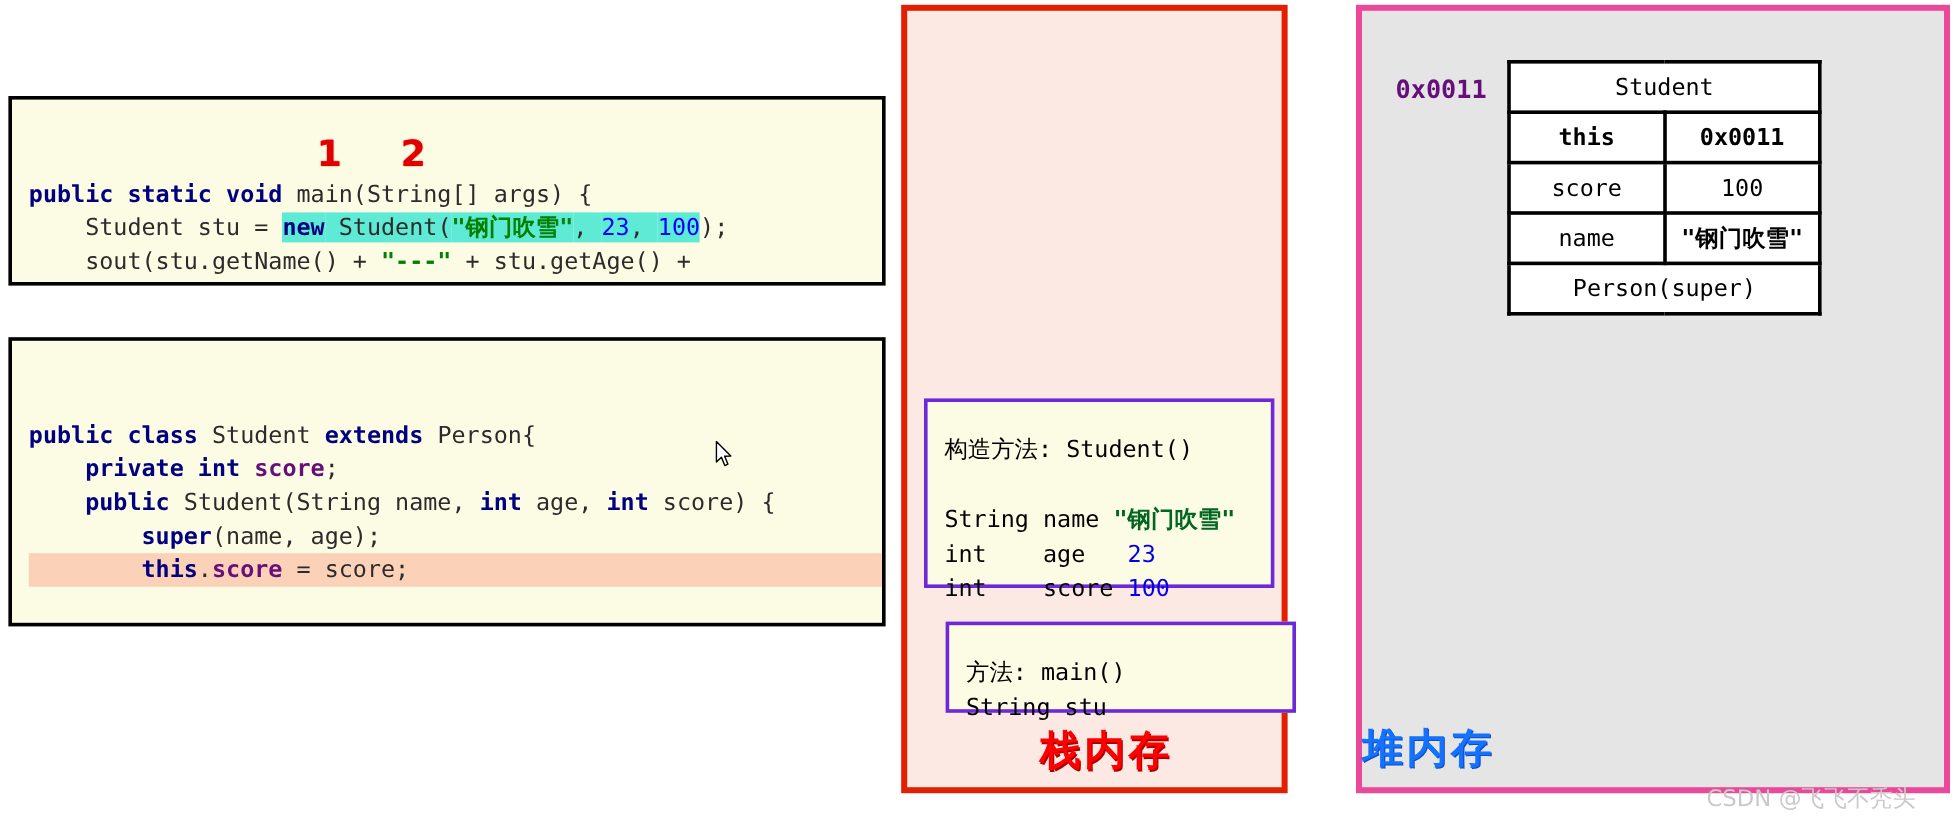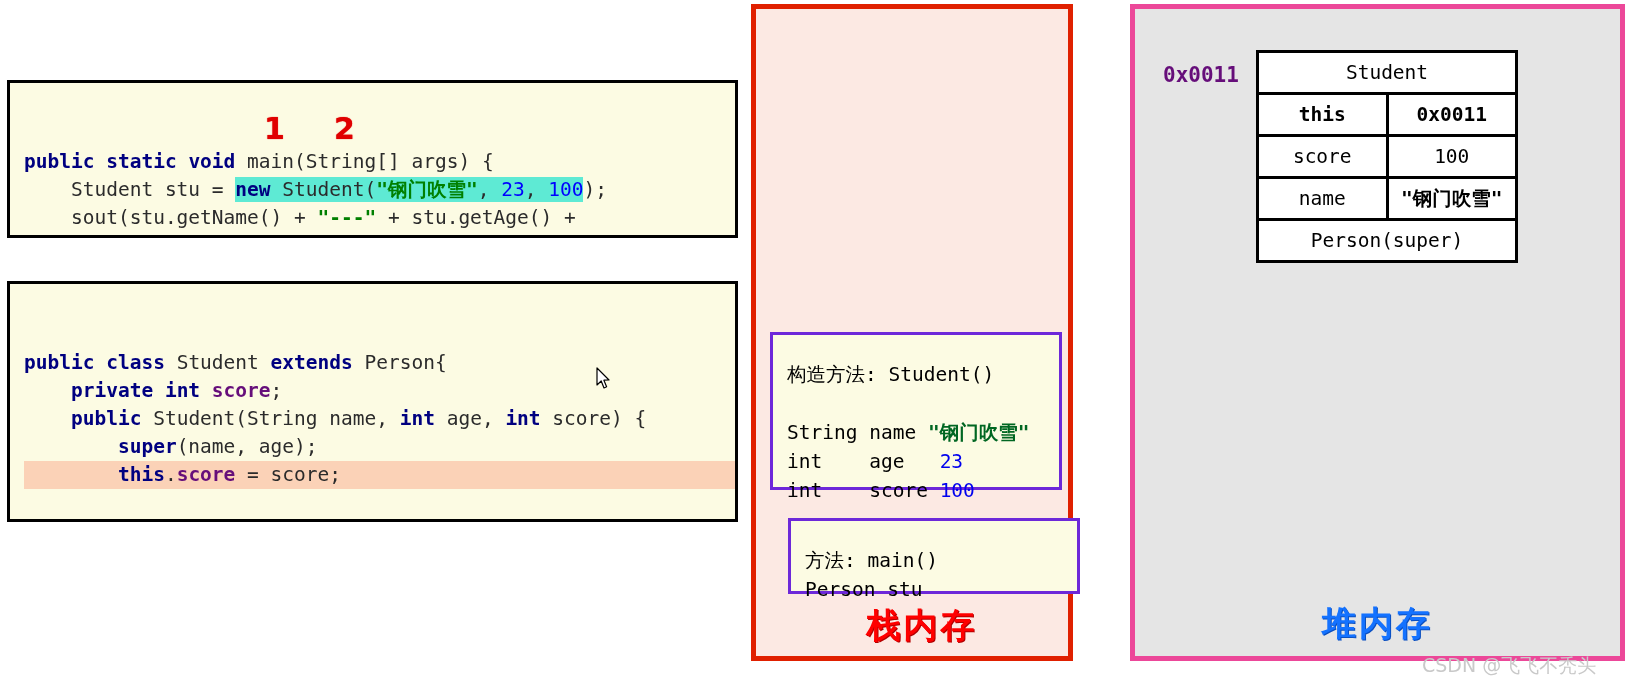--- a/index.html
+++ b/index.html
@@ -156,21 +156,20 @@
   td.tbl-key    { width: 98px; }
   td.key-this   { color: #000080; font-weight: bold; }
   td.val-addr   { color: #7b3fa8; font-weight: bold; }
   td.val-num    { color: #0000ee; }
   td.val-str    { color: #006622; font-weight: bold; }
 
   #heap-label {
     position: absolute;
     left: 0; right: 0;
     top: 592px;
-    text-align: center;
     color: #1472ff;
     font-family: "DejaVu Sans", sans-serif;
     font-weight: bold;
     font-size: 34px;
     letter-spacing: 3px;
     text-shadow: 1px 1px 0 #0a4fc0;
   }
 
   
   #watermark {
@@ -197,21 +196,21 @@
 <div class="code-box" id="code-class">
   <div class="code-lines" id="code-class-lines"><div class="code-line"><span class="kw">public </span><span class="kw">class </span><span class="plain">Student </span><span class="kw">extends </span><span class="plain">Person{</span></div><div class="code-line"><span class="plain">    </span><span class="kw">private </span><span class="kw">int </span><span class="field">score</span><span class="plain">;</span></div><div class="code-line"><span class="plain">    </span><span class="kw">public </span><span class="plain">Student(String name, </span><span class="kw">int </span><span class="plain">age, </span><span class="kw">int </span><span class="plain">score) {</span></div><div class="code-line"><span class="plain">        </span><span class="kw">super</span><span class="plain">(name, age);</span></div><div class="code-line"><div class="hl-row"></div><span class="plain">        </span><span class="kw">this</span><span class="plain">.</span><span class="field">score</span><span class="plain"> = score;</span></div></div>
 </div>
 
 <svg id="mouse-cursor" width="16" height="24" viewBox="0 0 16 24">
   <path d="M1,1 L1,18 L5.2,14 L8,21 L10.6,19.8 L7.9,13.2 L13,13 Z" fill="#ffffff" stroke="#000000" stroke-width="1.2" stroke-linejoin="round"></path>
 </svg>
 
 <div id="stack-panel">
   <div class="stack-frame" id="frame-ctor"><div style="height: 29px; white-space: pre;">构造方法: Student()</div><div style="height: 29px; white-space: pre;">&nbsp;</div><div style="height: 29px; white-space: pre;"><span>String name </span><span style="color: rgb(0, 102, 34); font-weight: bold;">"钢门吹雪"</span></div><div style="height: 29px; white-space: pre;"><span>int    age   </span><span style="color: rgb(0, 0, 238);">23</span></div><div style="height: 29px; white-space: pre;"><span>int    score </span><span style="color: rgb(0, 0, 238);">100</span></div></div>
-  <div class="stack-frame" id="frame-main"><div style="height: 29px; white-space: pre;">方法: main()</div><div style="height: 29px; white-space: pre;">Person stu</div></div>
+  <div class="stack-frame" id="frame-main"><div style="height: 29px; white-space: pre;">方法: main()</div><div style="height: 29px; white-space: pre;">String stu</div></div>
   <div id="stack-label">栈内存</div>
 </div>
 
 <div id="heap-panel">
   <div id="heap-address">0x0011</div>
 
   <table id="object-table">
     <tbody>
       <tr>
         <td class="tbl-head" colspan="2">Student</td>

